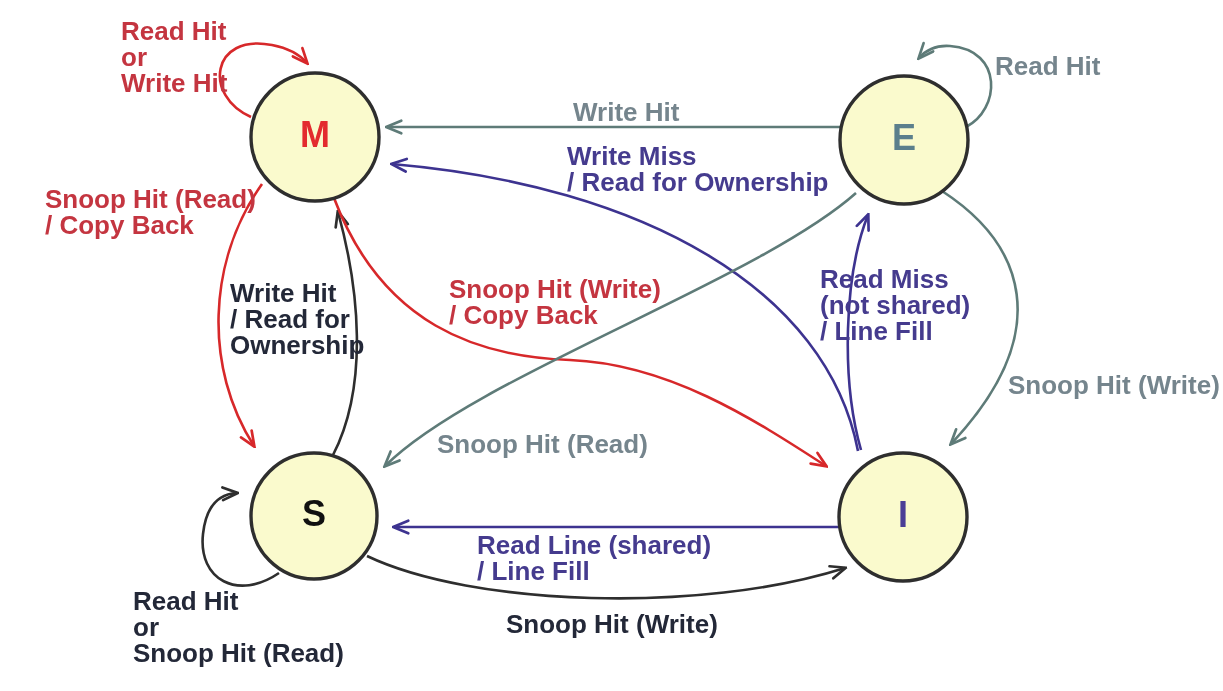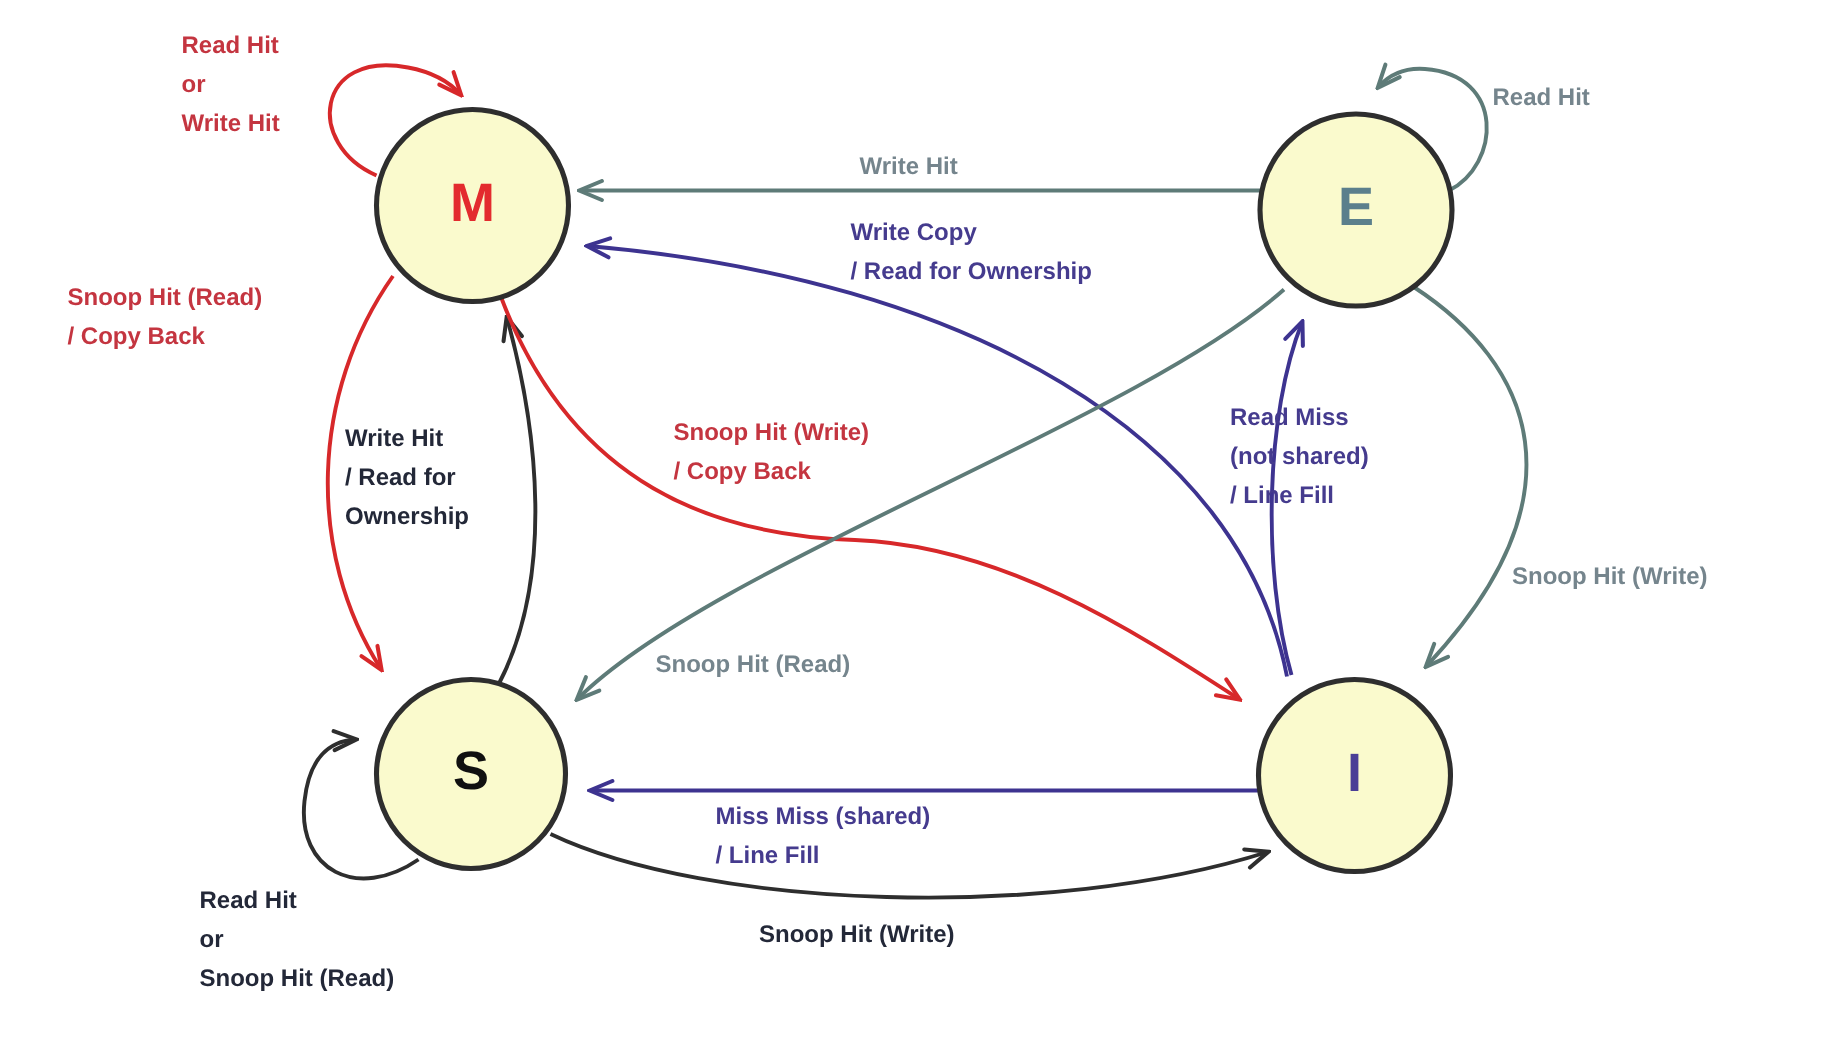--- a/index.html
+++ b/index.html
@@ -6,21 +6,21 @@
   #stage{position:relative;width:1223px;height:691px;background:#ffffff;overflow:hidden;
          font-family:"Liberation Sans",sans-serif;}
   svg{position:absolute;left:0;top:0;}
   .e{fill:none;stroke-width:2.6px;}
   .red-a{stroke:var(--red_arrow);}
   .purple-a{stroke:var(--purple_arrow);}
   .gray-a{stroke:var(--gray_arrow);}
   .black-a{stroke:var(--black_arrow);}
   .mk{fill:none;stroke-width:1.7px;stroke-linejoin:miter;stroke-linecap:round;}
   .node{fill:var(--node_fill);stroke:var(--node_stroke);stroke-width:3.4px;}
-  .lbl{position:absolute;font-weight:bold;font-size:16px;line-height:26px;
+  .lbl{position:absolute;font-weight:bold;font-size:26px;line-height:26px;
        white-space:pre-line;}
   .red{color:var(--red_text);}
   .purple{color:var(--purple_text);}
   .gray{color:var(--gray_text);}
   .black{color:var(--black_text);}
   .st{position:absolute;font-weight:bold;font-size:36px;transform:translate(-50%,-54%);}
   .st-m{color:var(--state_m);}
   .st-e{color:var(--state_e);}
   .st-s{color:var(--state_s);}
   .st-i{color:var(--state_i);}
@@ -70,33 +70,33 @@
   <div class="st st-e" style="left:904px;top:140px;">E</div>
   <div class="st st-s" style="left:314px;top:516px;">S</div>
   <div class="st st-i" style="left:903px;top:517px;">I</div>
 
   <div class="lbl red" style="left:121px;top:18px;">Read Hit
 or
 Write Hit</div>
   <div class="lbl red" style="left:45px;top:186px;">Snoop Hit (Read)
 / Copy Back</div>
   <div class="lbl gray" style="left:573px;top:99px;">Write Hit</div>
-  <div class="lbl purple" style="left:567px;top:143px;">Write Copy
+  <div class="lbl purple" style="left:567px;top:143px;">Write Miss
 / Read for Ownership</div>
   <div class="lbl black" style="left:230px;top:280px;">Write Hit
 / Read for
 Ownership</div>
   <div class="lbl red" style="left:449px;top:276px;">Snoop Hit (Write)
 / Copy Back</div>
   <div class="lbl gray" style="left:995px;top:53px;">Read Hit</div>
   <div class="lbl purple" style="left:820px;top:266px;">Read Miss
 (not shared)
 / Line Fill</div>
   <div class="lbl gray" style="left:1008px;top:372px;">Snoop Hit (Write)</div>
   <div class="lbl gray" style="left:437px;top:431px;">Snoop Hit (Read)</div>
-  <div class="lbl purple" style="left:477px;top:532px;">Miss Miss (shared)
+  <div class="lbl purple" style="left:477px;top:532px;">Read Line (shared)
 / Line Fill</div>
   <div class="lbl black" style="left:506px;top:611px;">Snoop Hit (Write)</div>
   <div class="lbl black" style="left:133px;top:588px;">Read Hit
 or
 Snoop Hit (Read)</div>
 
 </div>
 
 </body></html>

